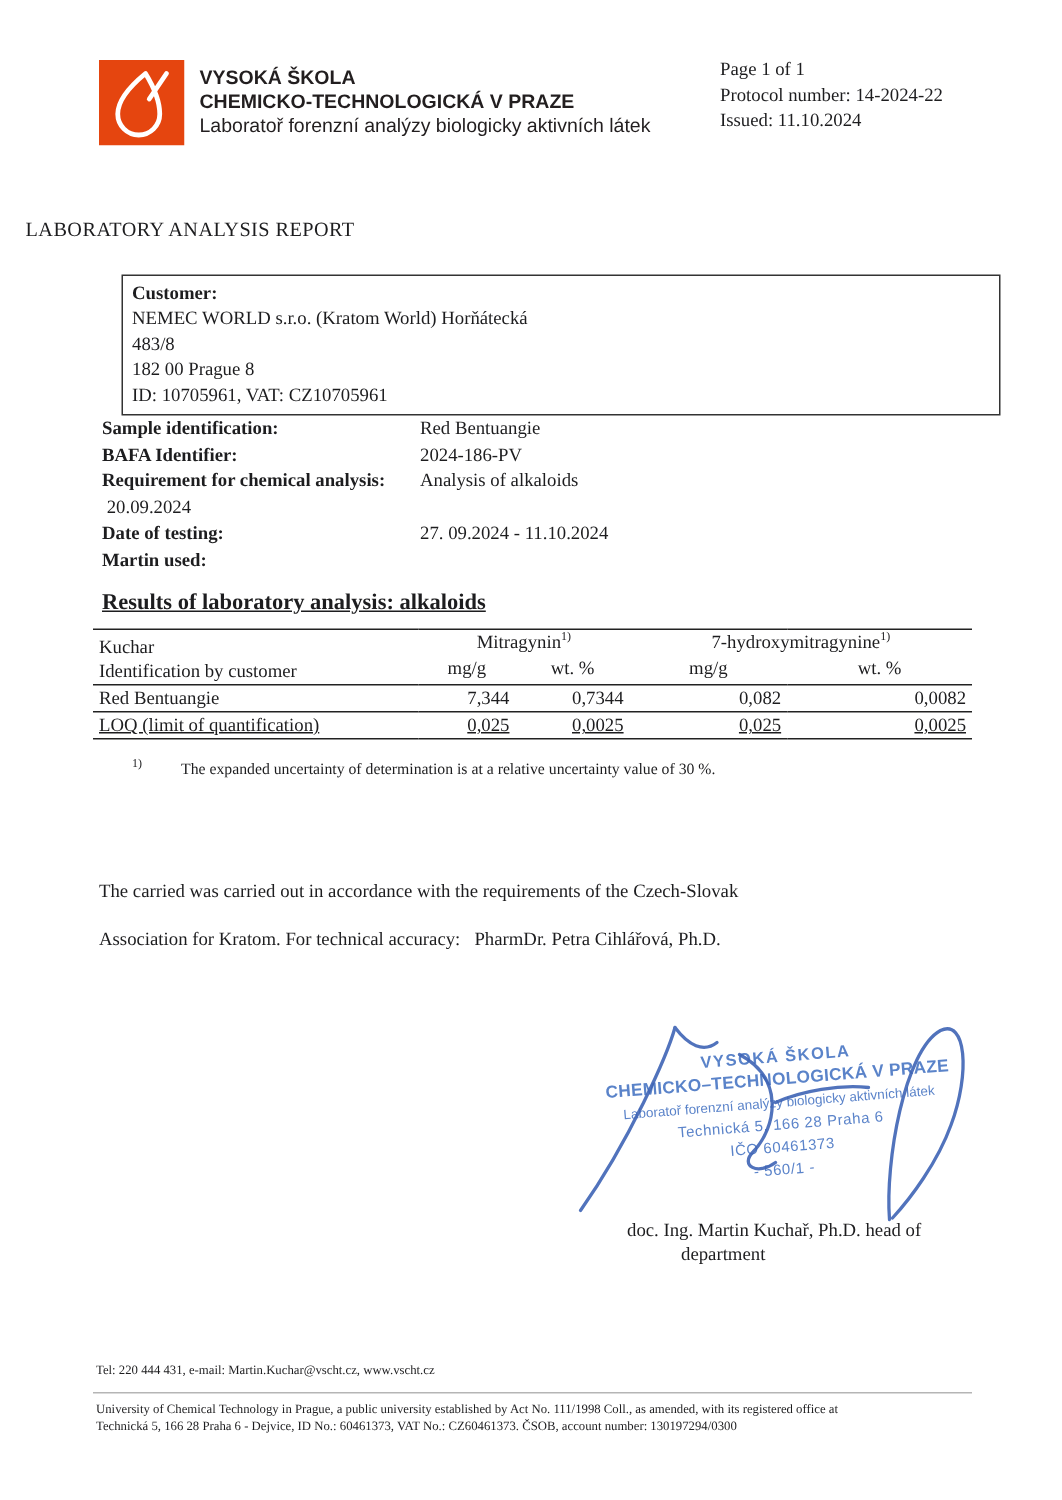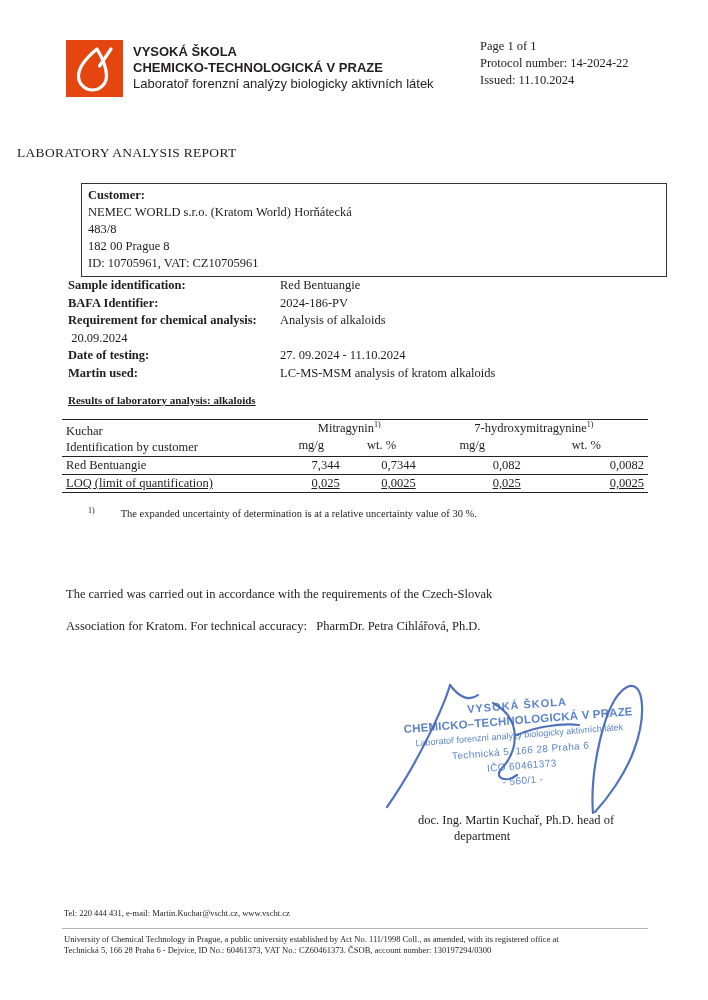--- a/index.html
+++ b/index.html
@@ -30,21 +30,21 @@
   }
   .customer-box .lbl { font-weight:bold; }
 
   
   .sample-info { left:68px; top:277px; width:578px; font-size:12.5px; }
   .sample-info .row { display:grid; grid-template-columns:212px 1fr; line-height:17.5px; }
   .sample-info .lbl { font-weight:bold; }
   .pre { white-space:pre-wrap; }
 
   
-  .results-heading { left:68px; top:394px; font-size:11px; font-weight:bold; text-decoration:underline; }
+  .results-heading { left:68px; top:394px; font-size:15px; font-weight:bold; text-decoration:underline; }
   .results-table { left:62px; top:419px; width:586px; }
   table { width:100%; border-collapse:collapse; font-size:12.5px; }
   table { border-top:1.5px solid #222; border-bottom:1.5px solid #222; }
   th, td { font-weight:normal; padding:1px 4px; }
   th.c1 { text-align:left; vertical-align:top; width:37%; line-height:16px; padding-top:3px; }
   th.grp { text-align:center; vertical-align:middle; }
   tr.subhead th { text-align:center; padding-bottom:3px; }
   tr.subhead { border-bottom:1.5px solid #222; }
   tbody tr { border-bottom:1px solid #222; }
   tbody tr:last-child { border-bottom:none;text-decoration:underline; }
@@ -128,21 +128,20 @@
   </div>
   <div class="row">
     <span class="pre"> 20.09.2024</span>
   </div>
   <div class="row">
     <span class="lbl">Date of testing:</span>
     <span class="pre">27. 09.2024 - 11.10.2024</span>
   </div>
   <div class="row">
     <span class="lbl">Martin used:</span>
-    <span class="pre">LC-MS-MSM analysis of kratom alkaloids</span>
   </div>
 </div>
 
 <div class="abs results-heading">Results of laboratory analysis: alkaloids</div>
 
 <div class="abs results-table">
   <table>
     <thead>
       <tr>
         <th class="c1" rowspan="2">

